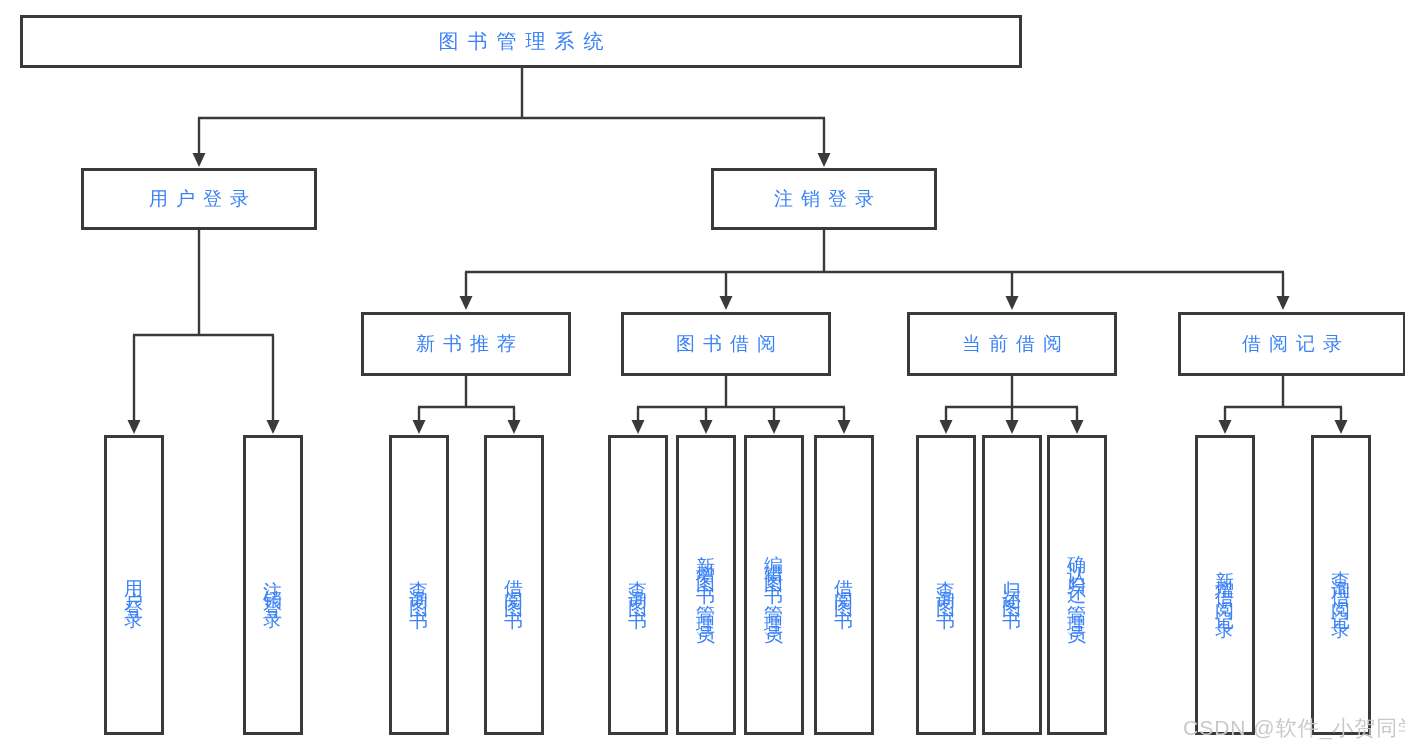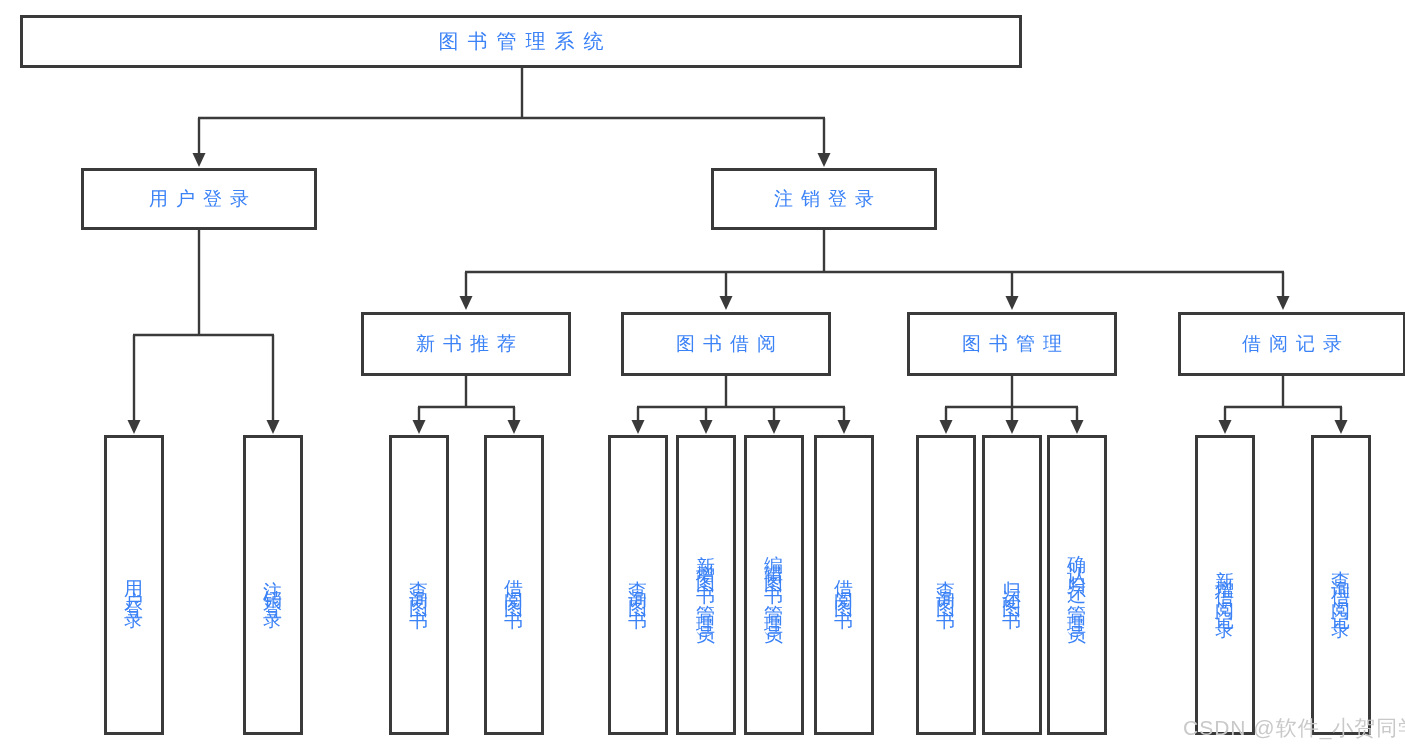--- a/index.html
+++ b/index.html
@@ -140,21 +140,21 @@
     <polygon points="1334.5,420 1347.5,420 1341,434"></polygon>
   </svg>
 
   <div class="box hbox root-box" style="left:20px; top:15px; width:1002px; height:53px;">图书管理系统</div>
 
   <div class="box hbox" style="left:81px; top:168px; width:236px; height:62px;">用户登录</div>
   <div class="box hbox" style="left:711px; top:168px; width:226px; height:62px;">注销登录</div>
 
   <div class="box hbox" style="left:361px; top:312px; width:210px; height:64px;text-align:right;">新书推荐</div>
   <div class="box hbox" style="left:621px; top:312px; width:210px; height:64px;">图书借阅</div>
-  <div class="box hbox" style="left:907px; top:312px; width:210px; height:64px;">图书管理</div>
+  <div class="box hbox" style="left:907px; top:312px; width:210px; height:64px;">当前借阅</div>
   <div class="box hbox" style="left:1178px; top:312px; width:228px; height:64px;">借阅记录</div>
 
   <div class="box leaf" style="left:104px; top:435px; width:60px; height:300px;">用户登录</div>
   <div class="box leaf" style="left:243px; top:435px; width:60px; height:300px;">注销登录</div>
 
   <div class="box leaf" style="left:389px; top:435px; width:60px; height:300px;">查询图书</div>
   <div class="box leaf" style="left:484px; top:435px; width:60px; height:300px;">借阅图书</div>
 
   <div class="box leaf" style="left:608px; top:435px; width:60px; height:300px;">查询图书</div>
   <div class="box leaf" style="left:676px; top:435px; width:60px; height:300px;">新增图书（管理员）</div>

